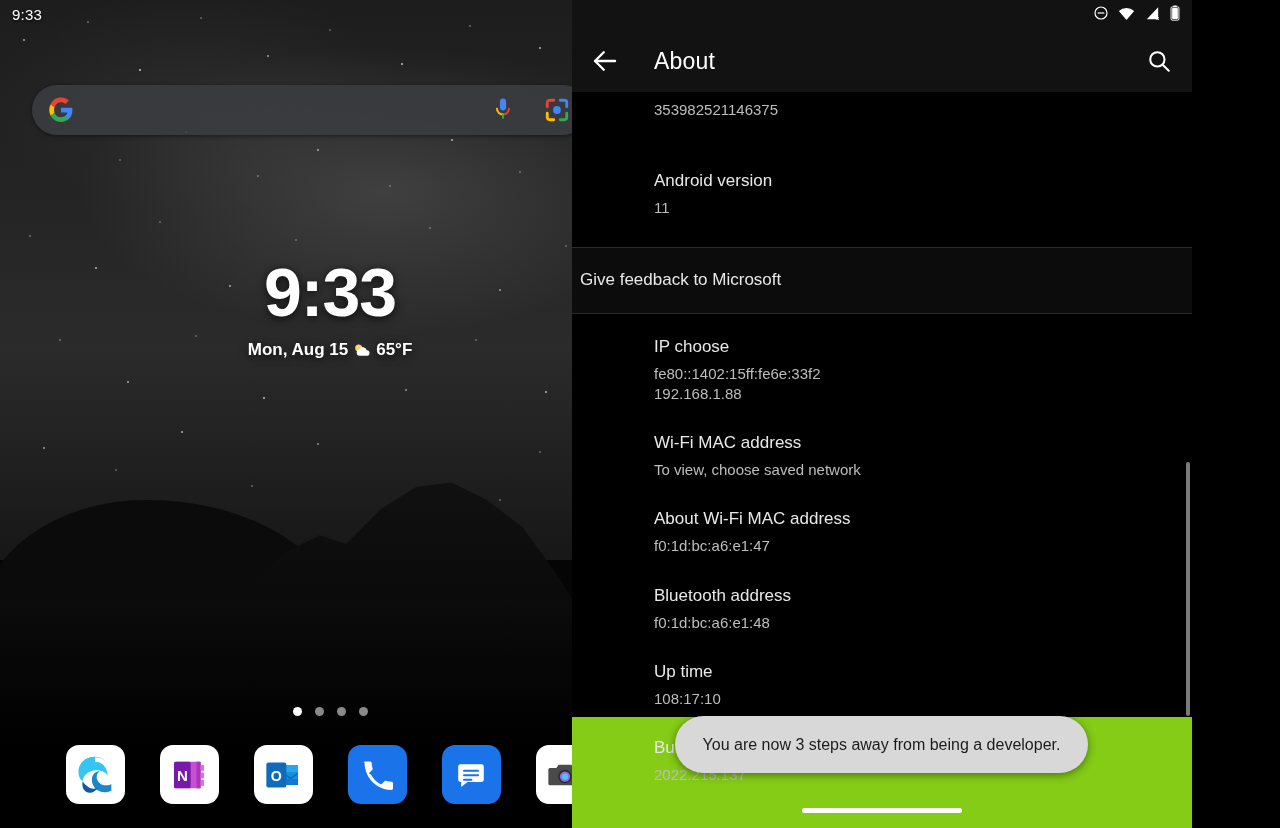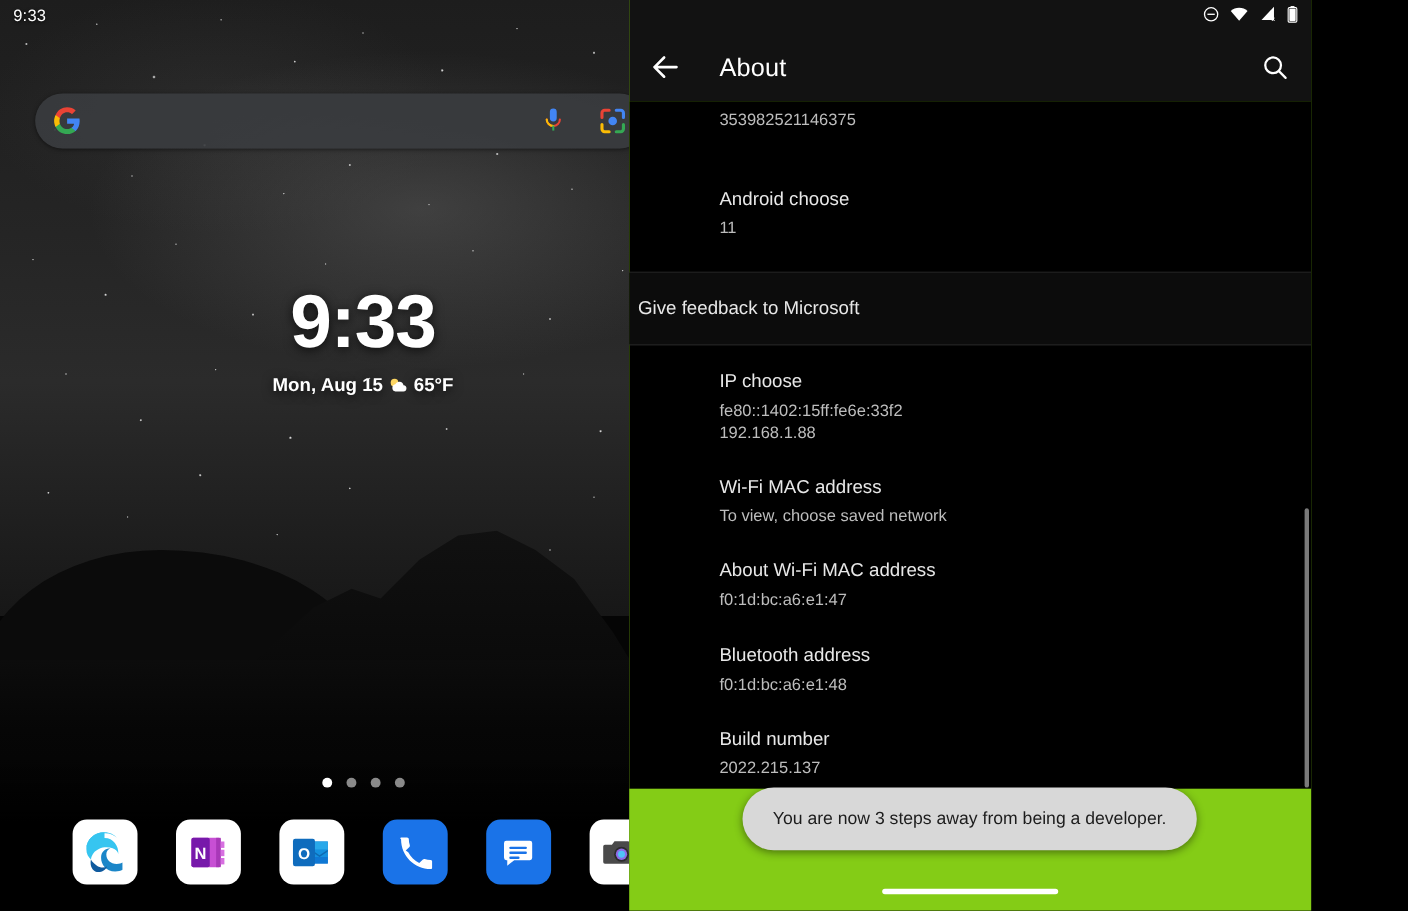--- a/index.html
+++ b/index.html
@@ -383,21 +383,21 @@
       </span>
     </div>
 
     <div class="list">
 
       <div class="row" style="padding-top:8px;">
         <div class="row-sub" style="margin-top:0;">353982521146375</div>
       </div>
 
       <div class="row" style="padding-top:52px;">
-        <div class="row-title">Android choose</div>
+        <div class="row-title">Android version</div>
         <div class="row-sub">11</div>
       </div>
 
       <div class="divider" style="margin-top:28px;"></div>
 
       <div class="sect-hl">
         <div class="row" style="padding-top:23px; padding-bottom:25px;padding-left:8px;">
           <div class="row-title">Give feedback to Microsoft</div>
         </div>
       </div>
@@ -418,20 +418,24 @@
       <div class="row" style="padding-top:30px;">
         <div class="row-title">About Wi-Fi MAC address</div>
         <div class="row-sub">f0:1d:bc:a6:e1:47</div>
       </div>
 
       <div class="row" style="padding-top:30px;">
         <div class="row-title">Bluetooth address</div>
         <div class="row-sub">f0:1d:bc:a6:e1:48</div>
       </div>
 
+      <div class="row" style="padding-top:30px;">
+        <div class="row-title">Up time</div>
+        <div class="row-sub">108:17:10</div>
+      </div>
 
       <div class="row" style="padding-top:30px;">
         <div class="row-title">Build number</div>
         <div class="row-sub">2022.215.137</div>
       </div>
     </div>
 
     <div class="scrollbar"></div>
 
     <div class="toast">

